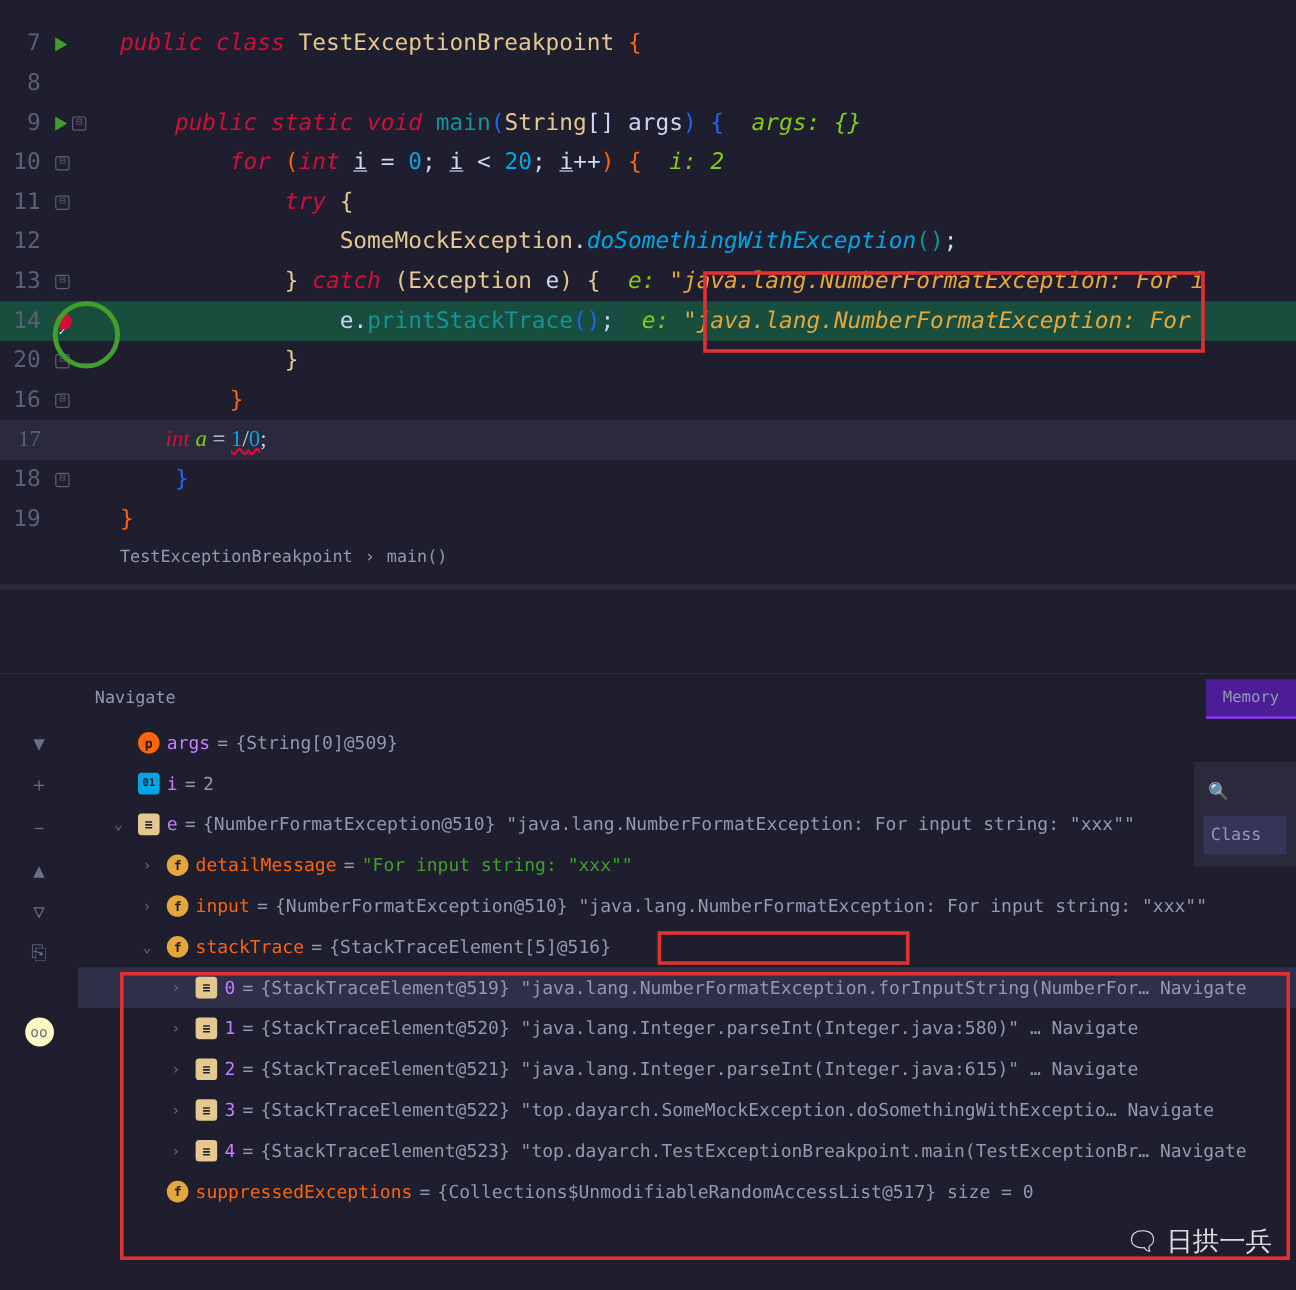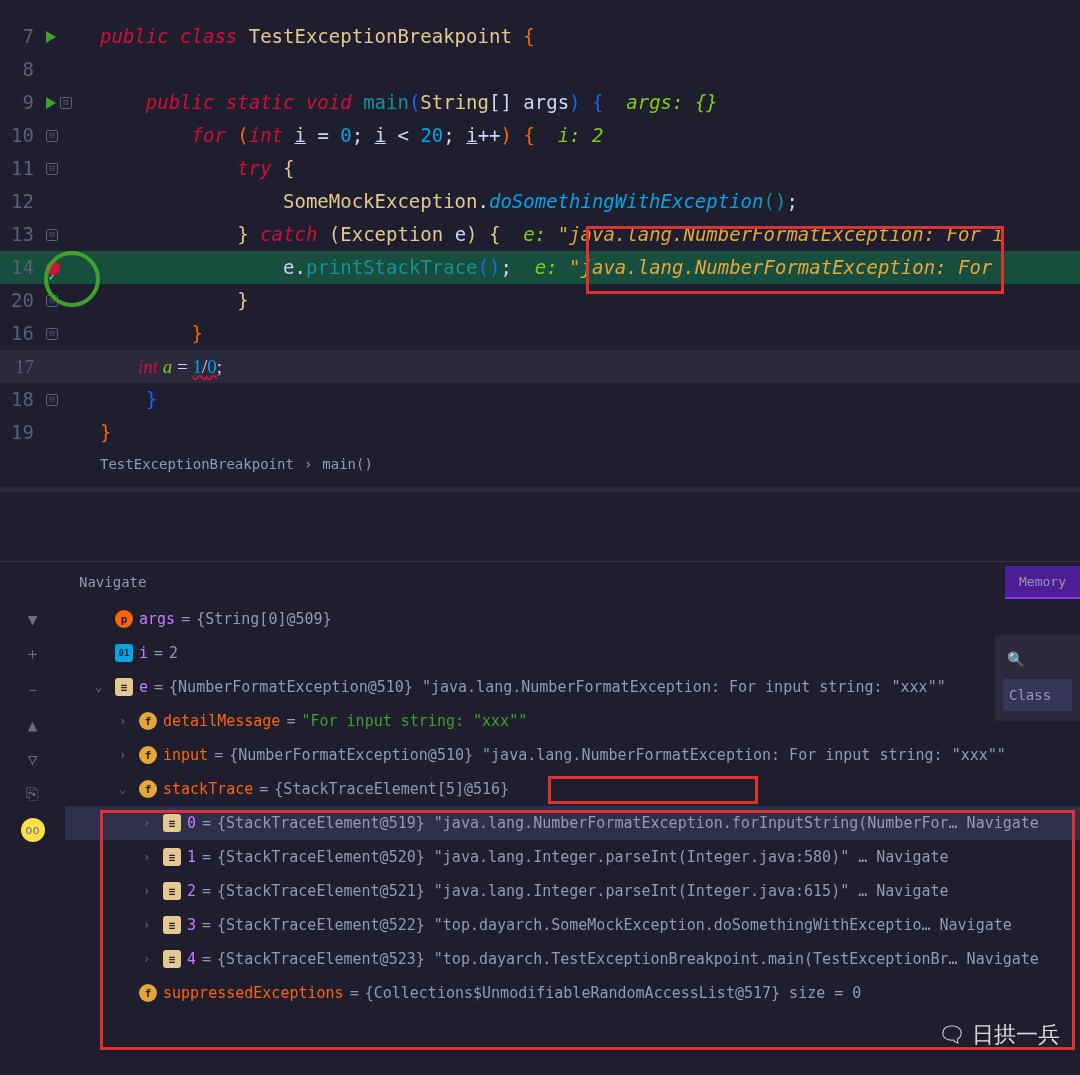--- a/index.html
+++ b/index.html
@@ -90,27 +90,28 @@
   width: 65px;
   display: flex;
   flex-direction: column;
   align-items: center;
   gap: 15px;
   padding-top: 48px;
   color: #6c6f85;
 }
 .filter-col .ic { font-size: 16px; cursor: pointer; }
 .glasses {
-  background: #fde047;
+  background: #fef9c3;
   width: 24px; height: 24px;
   border-radius: 12px;
   display: flex;
   align-items: center;
   justify-content: center;
   font-size: 12px;
+  margin-top: 30px;
 }
 .debug {
   background: #1e1e2e;
   position: relative;
   padding-left: 65px;
 }
 .debug-header {
   display: flex;
   justify-content: space-between;
   align-items: center;

